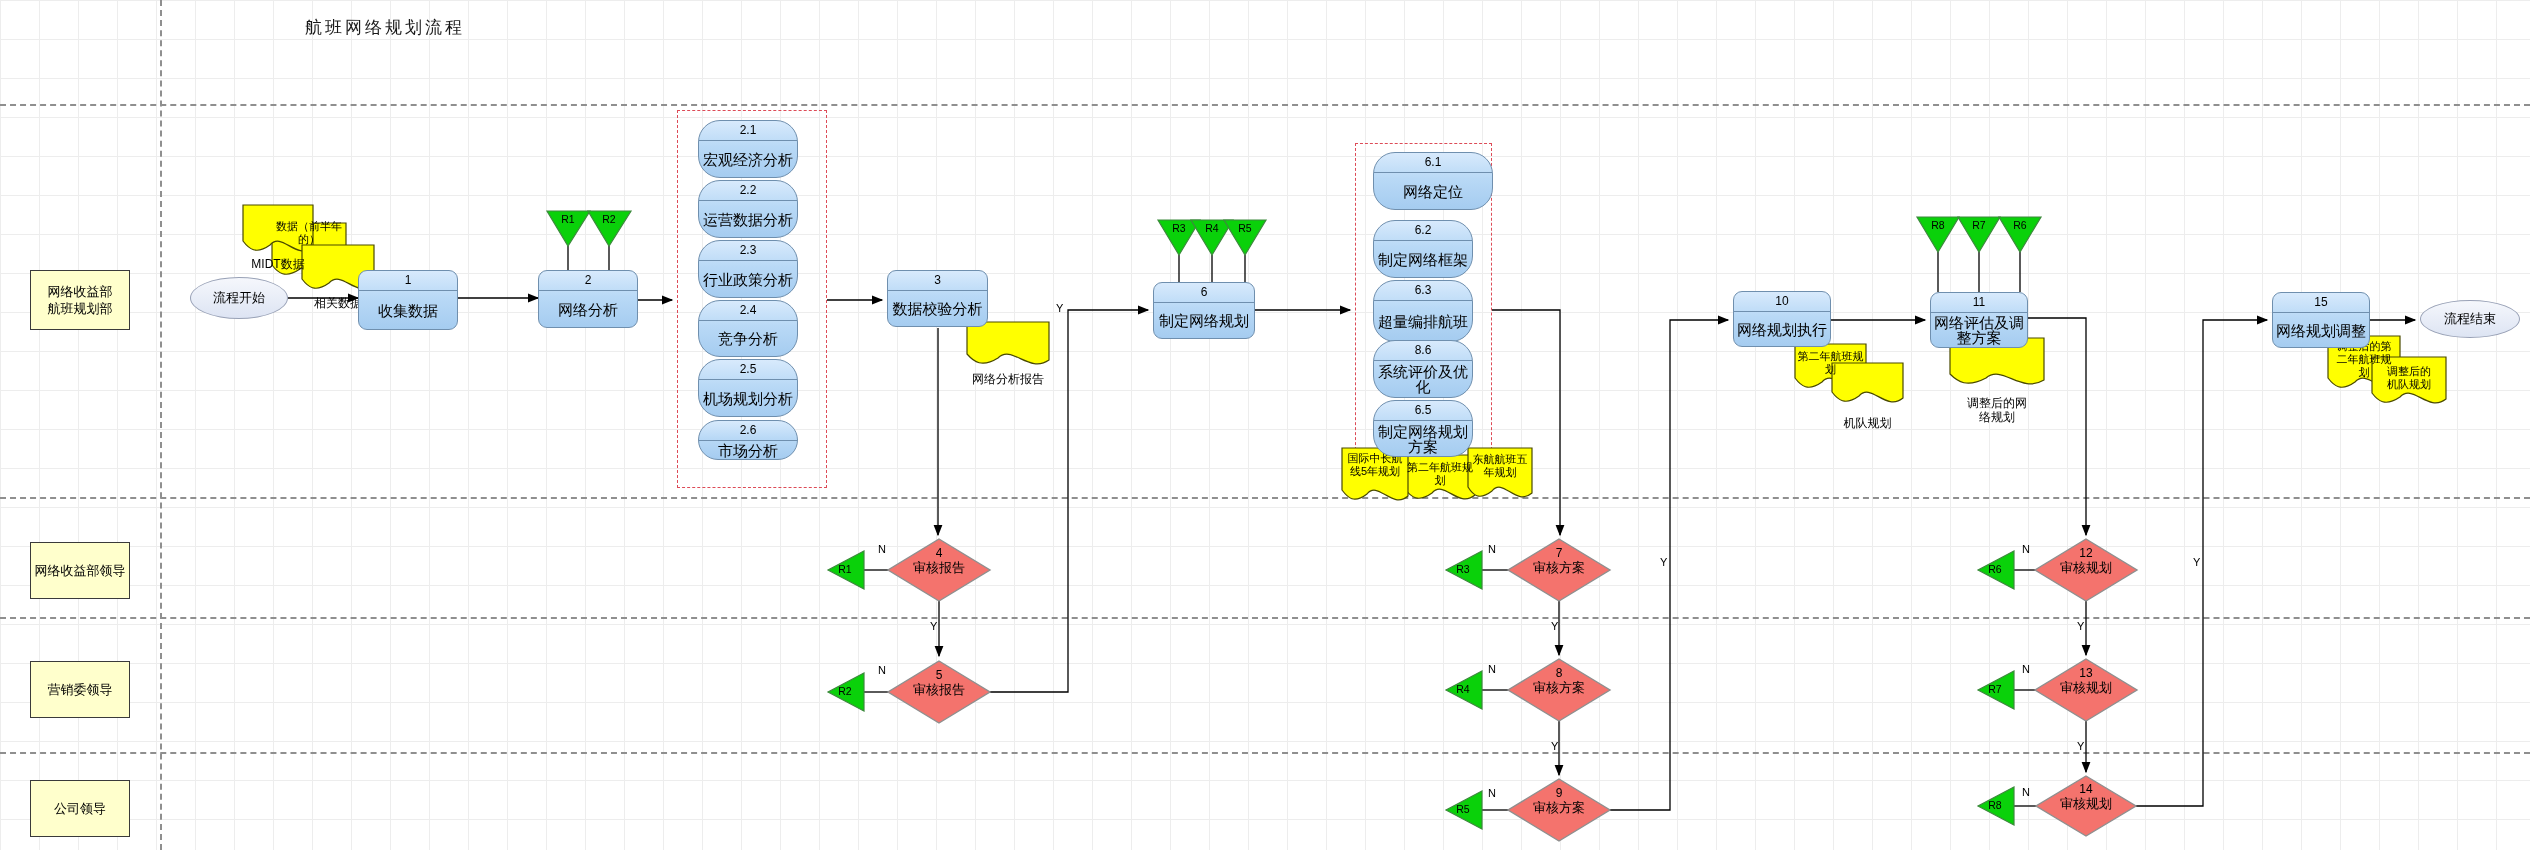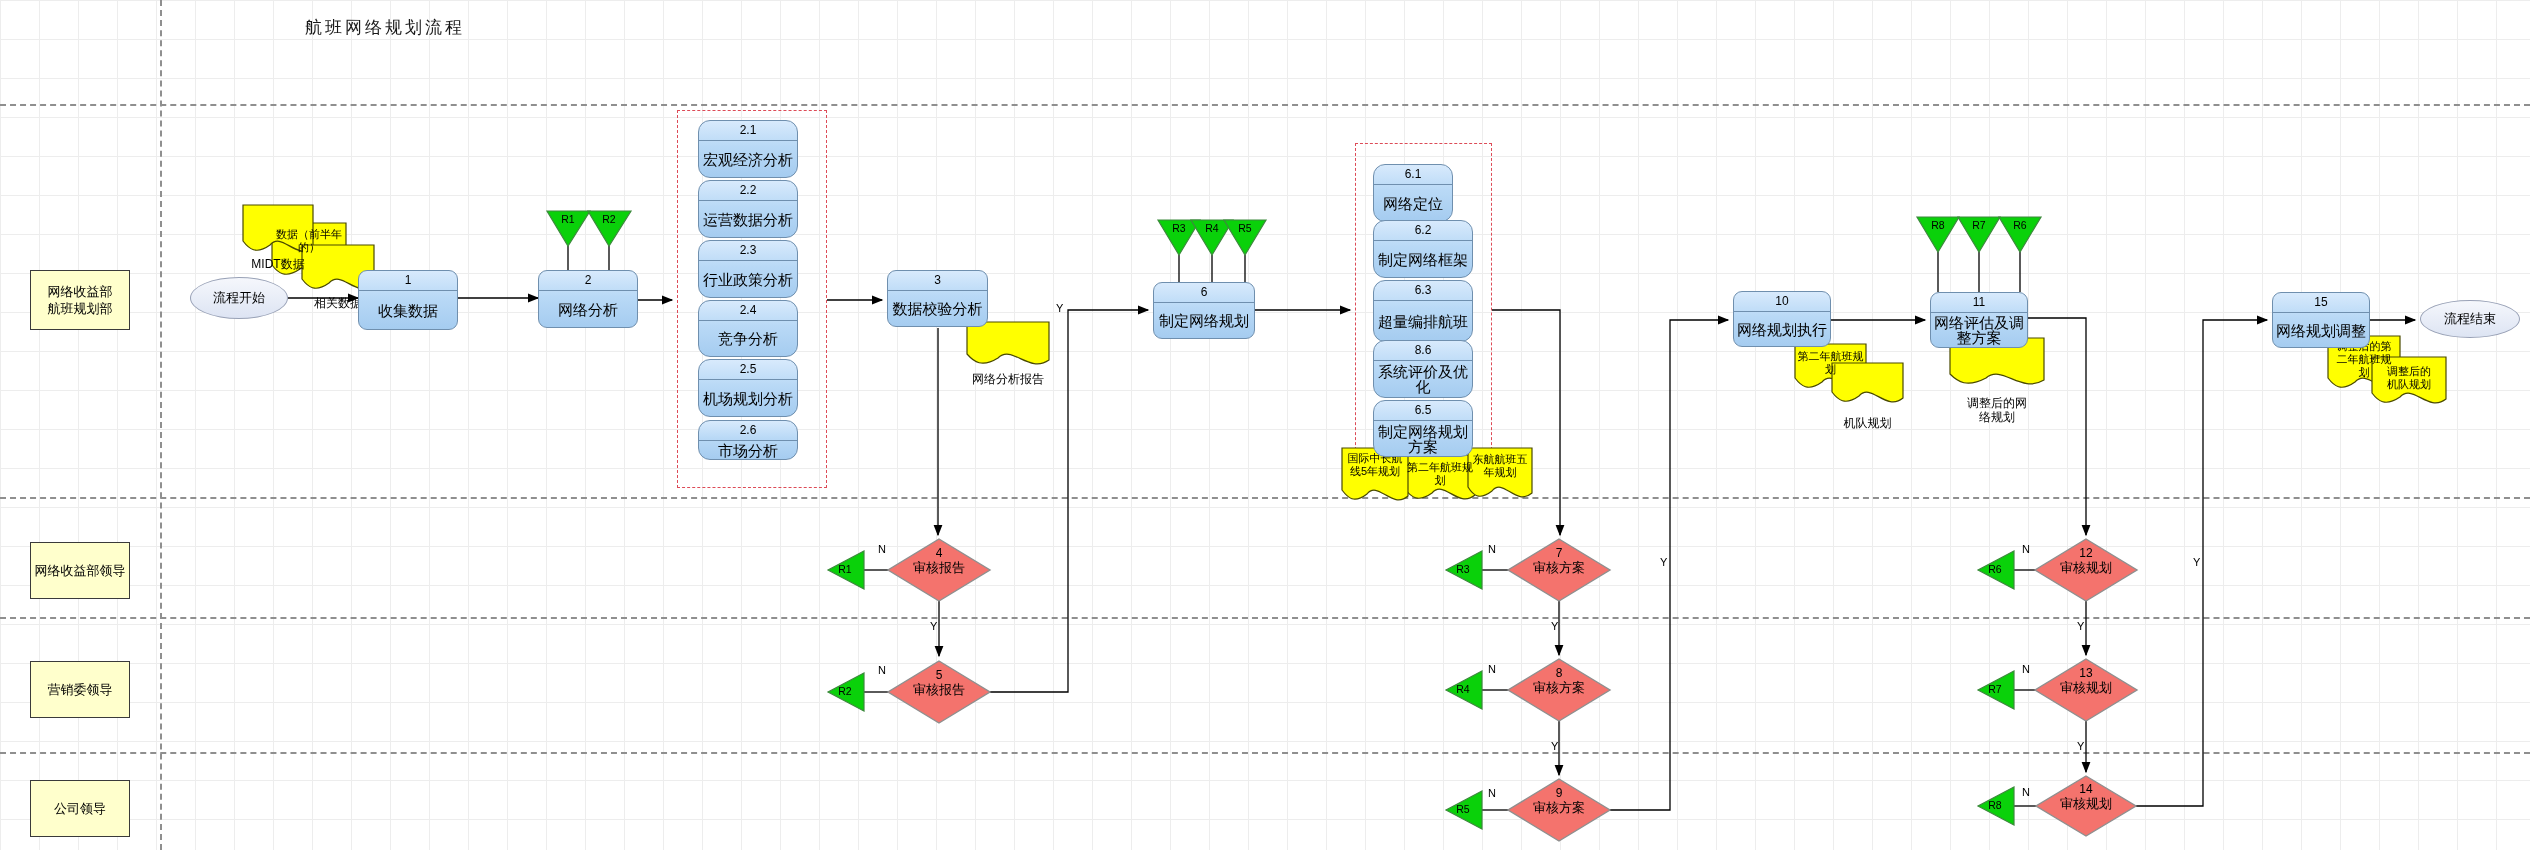--- a/index.html
+++ b/index.html
@@ -10,21 +10,21 @@
   .vlane{position:absolute;top:0;height:850px;width:0;border-left:2px dashed #8f8f8f;}
   .cont{position:absolute;border:1.6px dashed #dd4b57;box-sizing:border-box;}
   svg.overlay{position:absolute;left:0;top:0;}
   .title{position:absolute;font-size:17px;letter-spacing:3px;color:#1a1a1a;}
   .lane-label{position:absolute;background:#ffffcc;border:1.4px solid #3a3a3a;display:flex;align-items:center;justify-content:center;
     text-align:center;font-size:13px;line-height:17px;white-space:pre-line;box-sizing:border-box;}
   .term{position:absolute;background:linear-gradient(180deg,#f5f7fc,#dde4f3);border:1.3px solid #98a1b6;border-radius:50%;
     display:flex;align-items:center;justify-content:center;font-size:13px;box-sizing:border-box;}
   .proc{position:absolute;background:linear-gradient(180deg,#d8eafc 0%,#b9d9f6 45%,#a5ccf0 100%);border:1.4px solid #6f8fae;
     border-radius:9px;box-sizing:border-box;display:flex;flex-direction:column;}
-  .proc.subproc{border-radius:12px;}
+  .proc.subproc{border-radius:22px;}
   .proc .num{flex:0 0 19px;line-height:19px;text-align:center;font-size:12px;border-bottom:1.2px solid #6f8fae;}
   .proc .lbl{flex:1;display:flex;align-items:center;justify-content:center;text-align:center;font-size:15px;line-height:15px;padding:0 2px;}
   .doc-t{position:absolute;font-size:11px;line-height:13px;text-align:center;}
   .doc-t.big{font-size:12px;line-height:14px;margin-top:44px;}
   .dtext{position:absolute;text-align:center;}
   .dtext .dnum{font-size:12px;line-height:14px;}
   .dtext .dlab{font-size:13px;line-height:15px;}
   .ref{position:absolute;font-size:10.5px;text-align:center;}
   .yn{position:absolute;font-size:11px;}
 </style>
@@ -126,21 +126,21 @@
       <path d="M1342,448 h66 v48 c-16,14 -30,-16 -41,-2 c-13,10 -19,4 -25,-4 z"></path>
       <path d="M1468,448 h64 v45 c-16,14 -29,-16 -40,-2 c-13,10 -19,4 -24,-4 z"></path>
       <path d="M1795,344 h71 v40 c-17,14 -32,-16 -44,-2 c-14,10 -21,4 -27,-4 z"></path>
       <path d="M1832,363 h71 v35 c-17,14 -32,-16 -44,-2 c-14,10 -21,4 -27,-4 z"></path>
       <path d="M1950,338 h94 v42 c-23,14 -42,-16 -58,-2 c-19,10 -28,4 -36,-4 z"></path>
       <path d="M2328,336 h72 v48 c-18,14 -32,-16 -45,-2 c-14,10 -21,4 -27,-4 z"></path>
       <path d="M2372,357 h74 v42 c-18,14 -33,-16 -46,-2 c-15,10 -22,4 -28,-4 z"></path>
     </g>
   </svg>
 
-  <div class="doc-t" style="left:276px;top:228px;width:66px">数据（前半年的）</div>
+  <div class="doc-t" style="left:276px;top:220px;width:66px">数据（前半年的）</div>
   <div class="doc-t big" style="left:245px;top:213px;width:66px">MIDT数据</div>
   <div class="doc-t big" style="left:304px;top:252px;width:68px">相关数据</div>
   <div class="doc-t big" style="left:969px;top:328px;width:78px">网络分析报告</div>
   <div class="doc-t" style="left:1344px;top:452px;width:62px">国际中长航线5年规划</div>
   <div class="doc-t" style="left:1407px;top:461px;width:66px">第二年航班规划</div>
   <div class="doc-t" style="left:1470px;top:453px;width:60px">东航航班五年规划</div>
   <div class="doc-t" style="left:1797px;top:350px;width:67px">第二年航班规划</div>
   <div class="doc-t big" style="left:1832px;top:372px;width:71px">机队规划</div>
   <div class="doc-t big" style="left:1967px;top:352px;width:60px">调整后的网络规划</div>
   <div class="doc-t" style="left:2332px;top:340px;width:64px">调整后的第二年航班规划</div>
@@ -208,21 +208,21 @@
     </div>
   <div class="proc subproc" style="left:698px;top:359px;width:100px;height:58px">
     <div class="num">2.5</div>
     <div class="lbl">机场规划分析</div>
     </div>
   <div class="proc subproc" style="left:698px;top:420px;width:100px;height:40px">
     <div class="num">2.6</div>
     <div class="lbl">市场分析</div>
     </div>
 
-  <div class="proc subproc" style="left:1373px;top:164px;width:80px;height:58px">
+  <div class="proc subproc" style="left:1373px;top:152px;width:120px;height:58px">
     <div class="num">6.1</div>
     <div class="lbl">网络定位</div>
     </div>
   <div class="proc subproc" style="left:1373px;top:220px;width:100px;height:58px">
     <div class="num">6.2</div>
     <div class="lbl">制定网络框架</div>
     </div>
   <div class="proc subproc" style="left:1373px;top:280px;width:100px;height:62px">
     <div class="num">6.3</div>
     <div class="lbl">超量编排航班</div>

